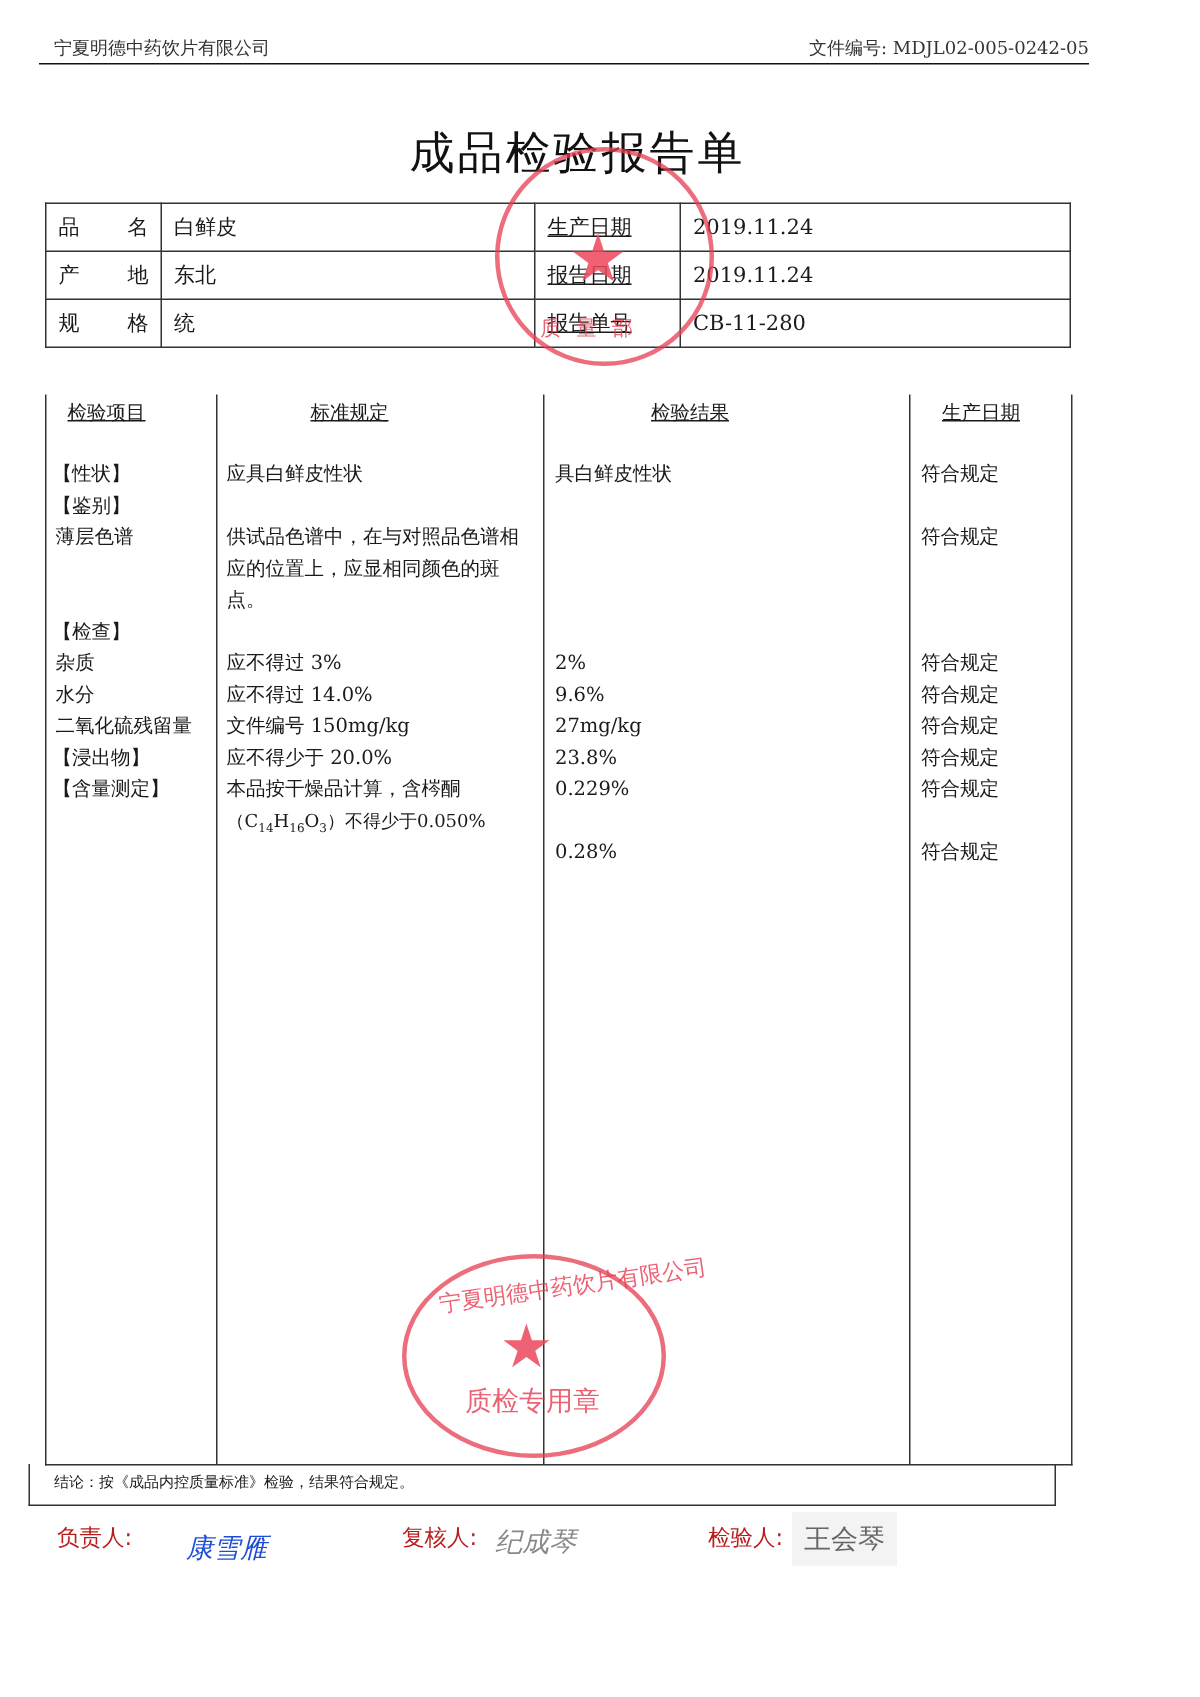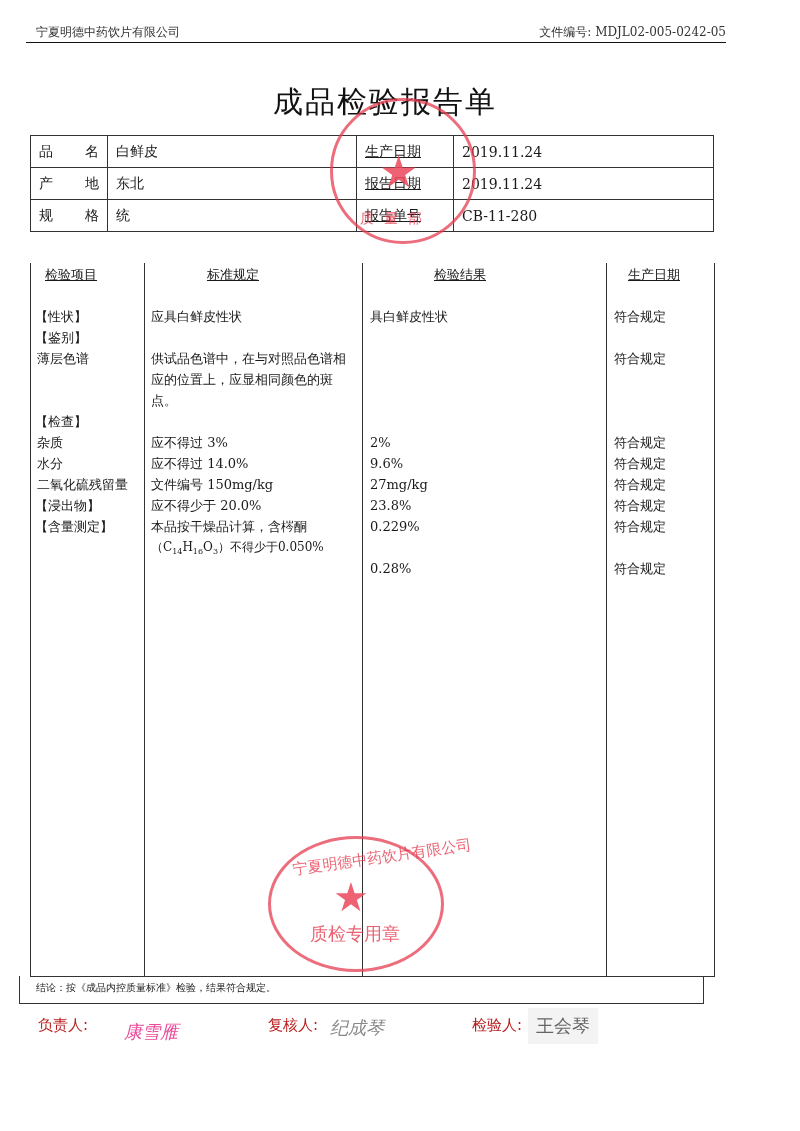--- a/index.html
+++ b/index.html
@@ -20,21 +20,21 @@
   .col3 { width: 80px; text-decoration: underline; }
   .main { position: absolute; left: 30px; top: 263px; width: 683px; height: 713px;
           border-left: 1px solid #333; border-right: 1px solid #333; border-bottom: 1px solid #333; }
   .vline { position: absolute; top: 0; bottom: 0; width: 0; border-left: 1px solid #333; }
   .cell { position: absolute; font-size: 13px; line-height: 21px; }
   .hdr { text-decoration: underline; font-size: 13px; position: absolute; top: 3px; }
   .concl { position: absolute; left: 19px; top: 976px; width: 683px; height: 27px;
            border: 1px solid #333; border-top: none; font-size: 10px; }
   .concl span { position: absolute; left: 16px; top: 5px; }
   .sign { position: absolute; top: 1016px; font-size: 15px; font-family: "DejaVu Sans", sans-serif; color:#b91c1c; }
-  .sigscript { position: absolute; font-family: "DejaVu Serif", serif; font-style: italic; color:#ec4899; font-size: 18px; }
+  .sigscript { position: absolute; font-family: "DejaVu Serif", serif; font-style: italic; color:#1d4ed8; font-size: 18px; }
   .stamp { position: absolute; border: 3px solid rgba(230,60,80,0.75); border-radius: 50%; }
   .stamp-text { position: absolute; color: rgba(230,60,80,0.8); font-family: "DejaVu Sans", sans-serif; }
   .star { position: absolute; color: rgba(235,70,90,0.85); }
   sub { font-size: 8px; }
 </style>
 </head>
 <body>
 
 <div class="header">
   <span class="left">宁夏明德中药饮片有限公司</span>

